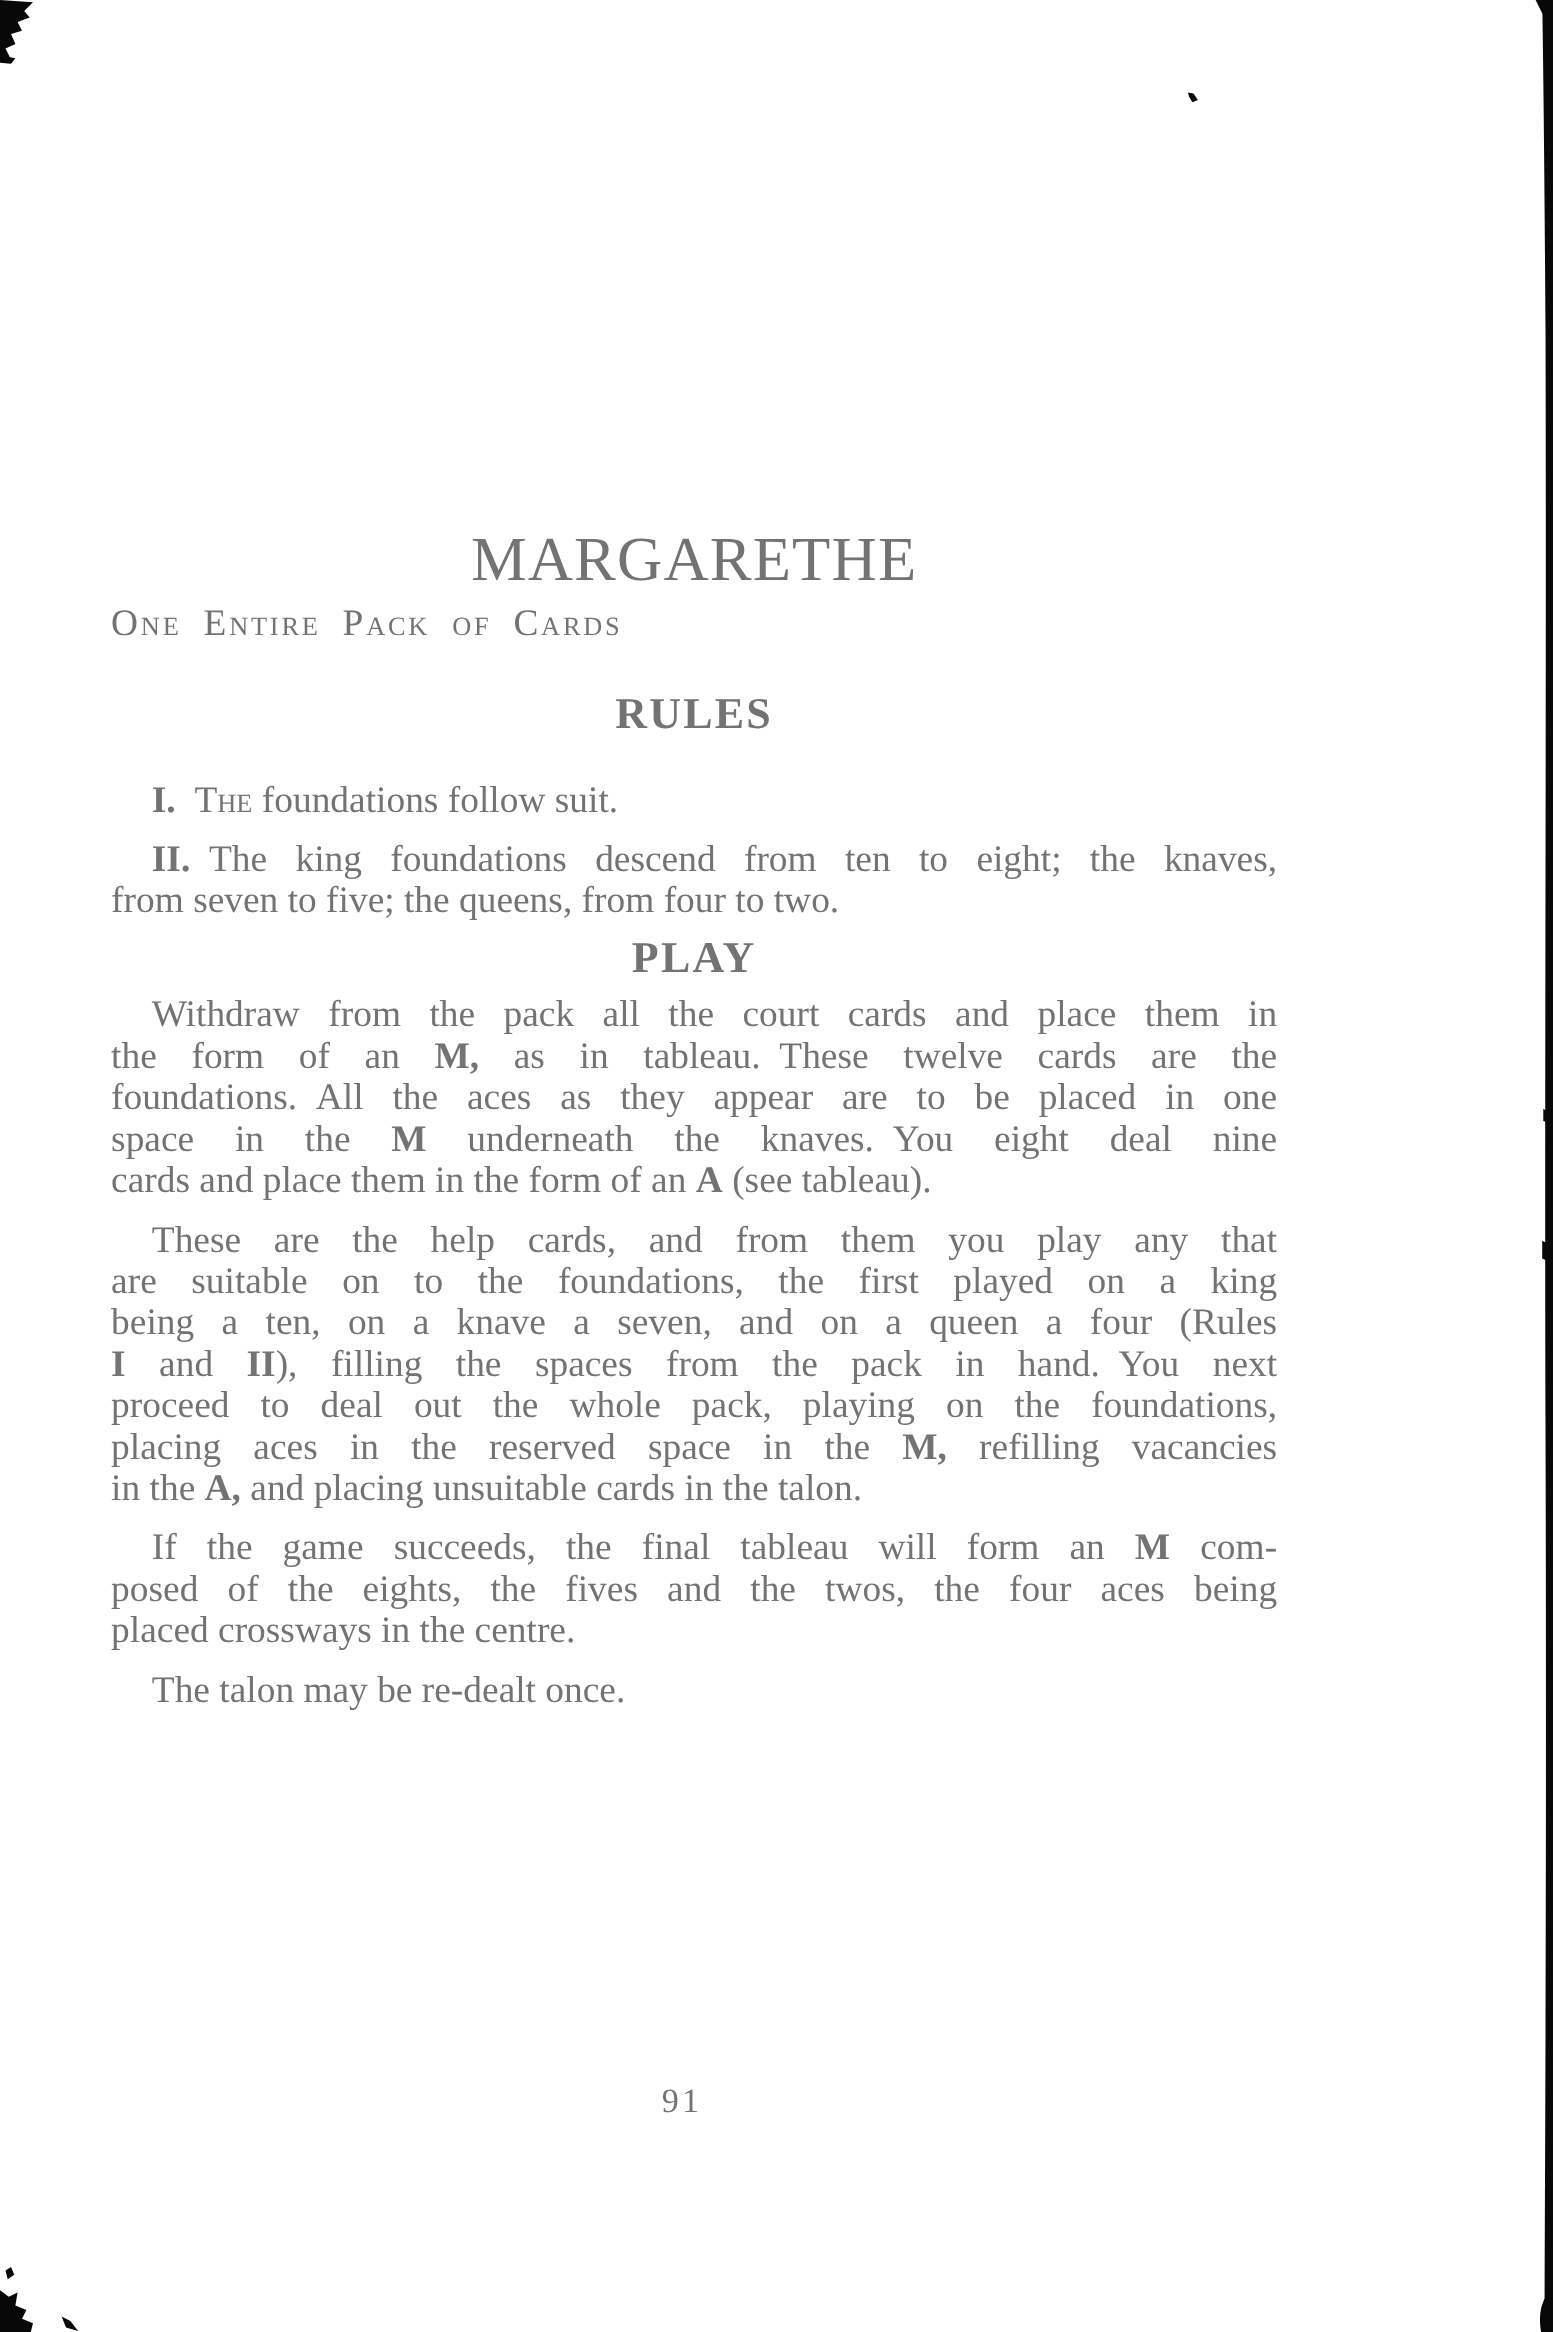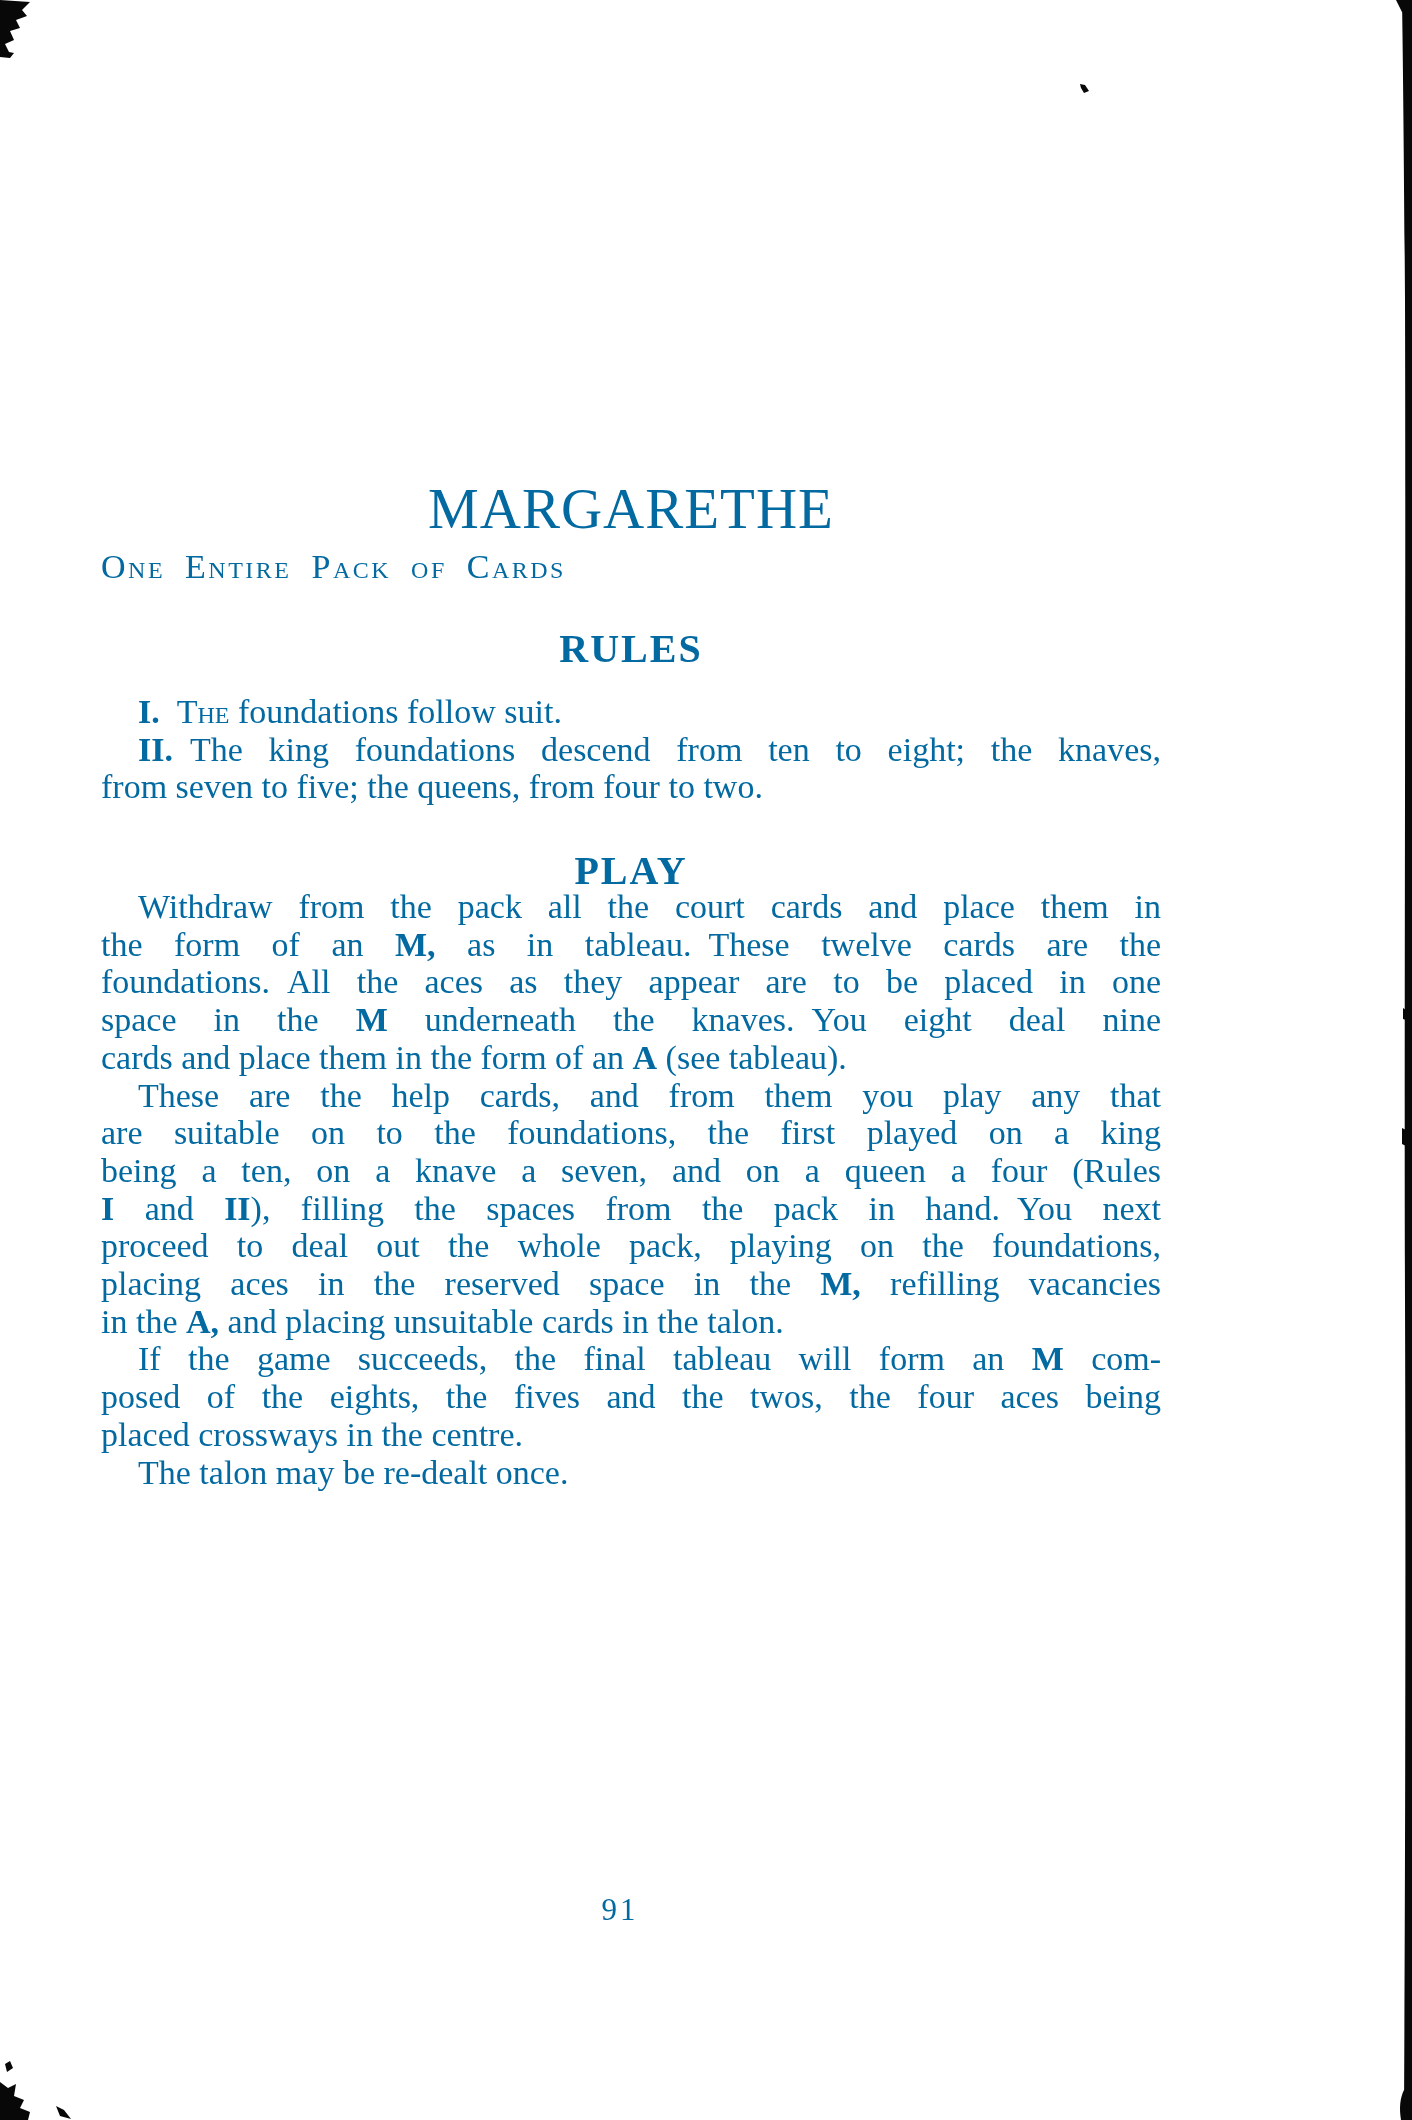--- a/index.html
+++ b/index.html
@@ -2,21 +2,21 @@
 <html><head>
 <meta charset="utf-8">
 <style>
   html,body{margin:0;padding:0;background:#888;}
   .page{
     position:relative;
     width:1412px;height:2120px;
     background:#ffffff;
     overflow:hidden;
     font-family:"Liberation Serif","DejaVu Serif",serif;
-    color:#0369a1;
+    color:#737373;
   }
   .col{position:absolute;left:101px;width:1060px;}
   .title{
     top:442px;text-align:center;
     font-size:57px;line-height:1;letter-spacing:1px;font-weight:400;
   }
   .subtitle{
     top:550px;text-align:left;
     font-size:34px;line-height:1;
     font-variant:small-caps;letter-spacing:2.5px;word-spacing:9px;
@@ -24,21 +24,21 @@
   .heading{
     text-align:center;font-size:40px;line-height:1;letter-spacing:2px;font-weight:700;
   }
   .heading.rules{top:629px;}
   .heading.play{top:851px;}
   .bodytext{font-size:34px;line-height:37.7px;}
   .bodytext.rules-body{top:693px;}
   .bodytext.play-body{top:888px;}
   .line{text-align:left;}
   .line.just{text-align:justify;text-align-last:justify;}
-  .line.indent{text-indent:37px;}
+  .line.indent{text-indent:37px;margin-top:16px;}
   .b{font-weight:bold;}
   .sc{font-variant:small-caps;}
   .pageno{
     top:1894px;left:100px;width:1040px;position:absolute;
     text-align:center;font-size:31px;line-height:1;letter-spacing:3px;
   }
   .artifacts{position:absolute;left:0;top:0;width:1412px;height:2120px;pointer-events:none;}
 </style>
 </head>
 <body>

